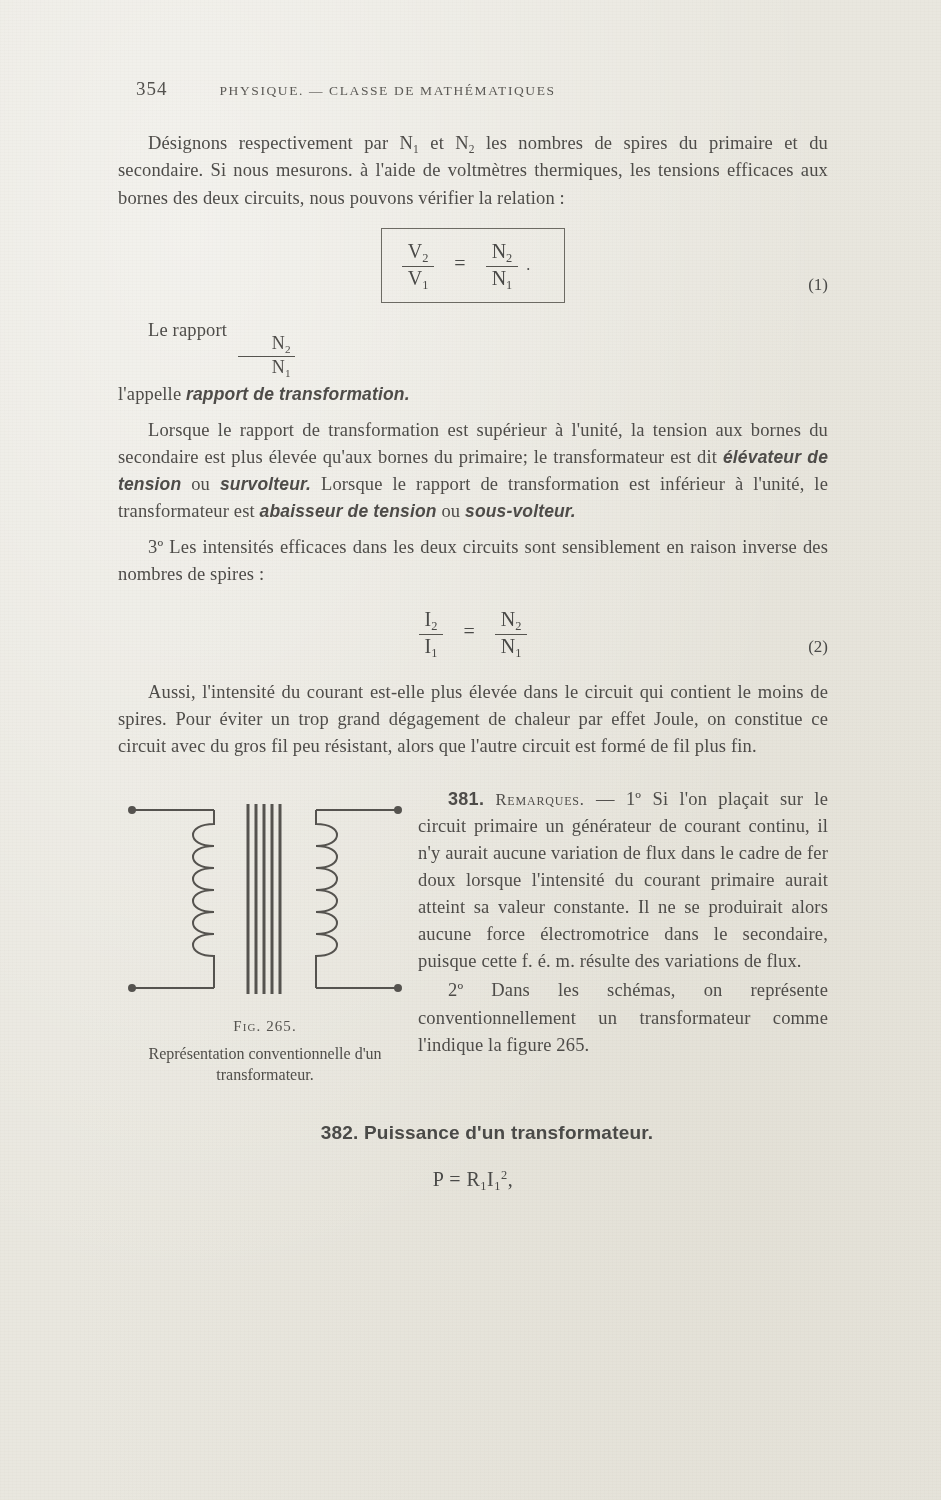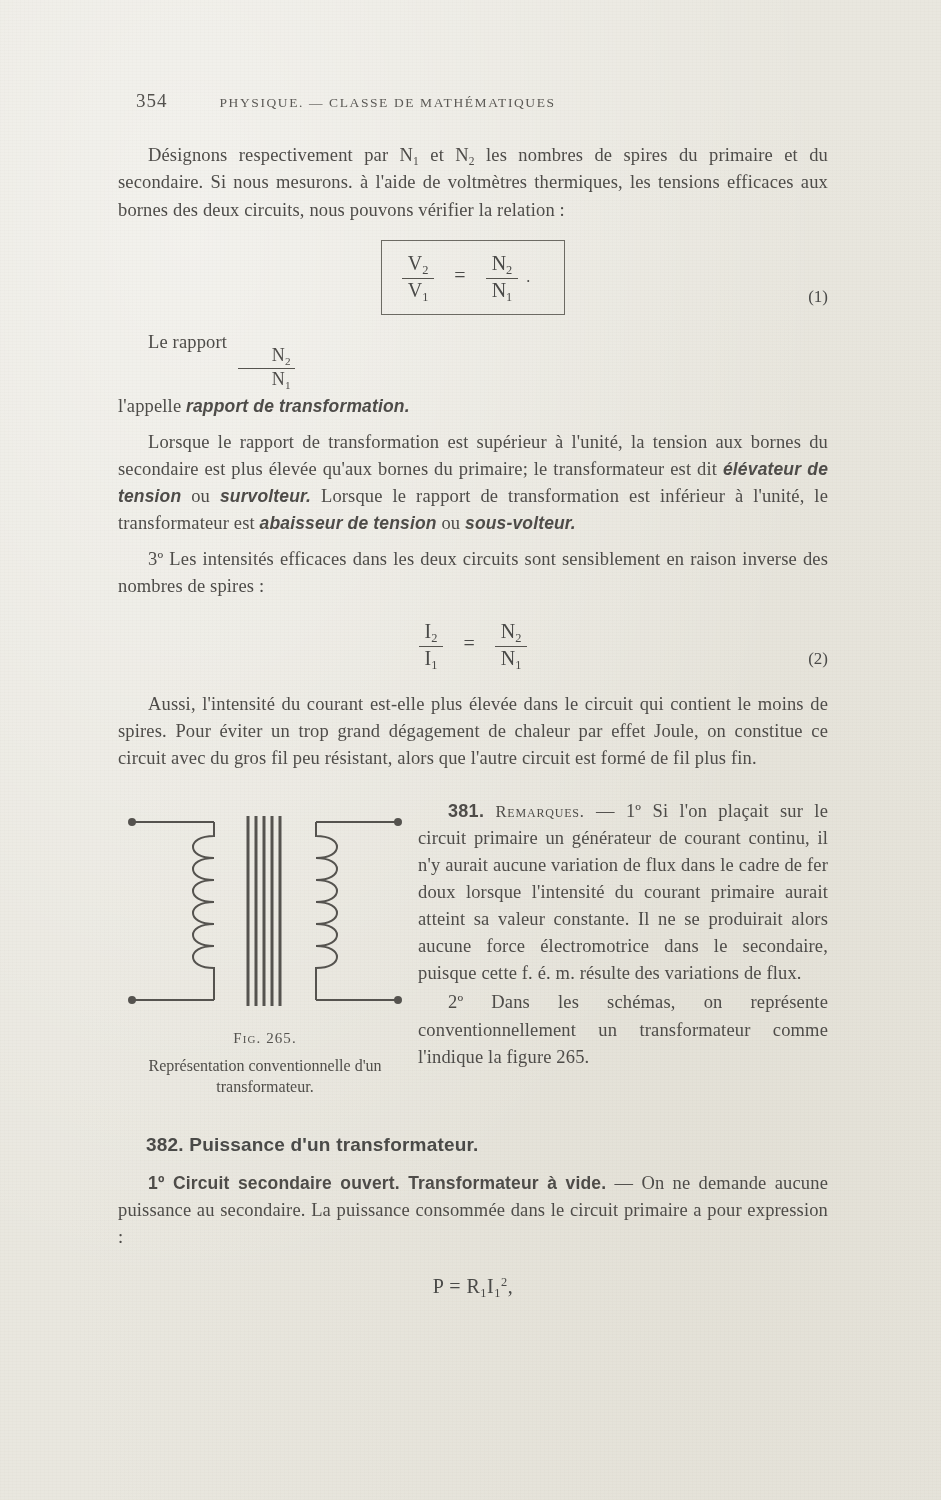--- a/index.html
+++ b/index.html
@@ -28,21 +28,21 @@
     background-image:
       repeating-linear-gradient(0deg, rgba(120,115,100,0.030) 0px, rgba(120,115,100,0.030) 1px, rgba(255,255,255,0) 1px, rgba(255,255,255,0) 3px),
       repeating-linear-gradient(90deg, rgba(120,115,100,0.025) 0px, rgba(120,115,100,0.025) 1px, rgba(255,255,255,0) 1px, rgba(255,255,255,0) 4px);
     mix-blend-mode: multiply;
     opacity: .55;
   }
 
   .content {
     position: absolute;
     left: 118px;
-    top: 90px;
+    top: 78px;
     width: 710px;
   }
 
   
   .header {
     display: flex;
     align-items: baseline;
     gap: 52px;
     margin-bottom: 30px;
   }
@@ -157,20 +157,21 @@
   }
   .wrapped p { text-align: justify; }
 
   .section-head {
     font-family: "Liberation Sans", sans-serif;
     font-weight: bold;
     font-size: 19px;
     margin: 30px 0 14px 0;
     text-indent: 28px;
     letter-spacing: .2px;
+    text-align: center;
   }
   .final-eq {
     text-align: center;
     font-size: 20px;
     margin-top: 24px;
     letter-spacing: .5px;
   }
   .clearfix::after { content:""; display:block; clear:both; }
 </style>
 </head>
@@ -301,23 +302,20 @@
         </p>
         <p class="indent">2º Dans les schémas, on représente conventionnellement un transformateur comme l'indique la figure 265.</p>
       </div>
     </div>
 
     <div class="section-head">
       <span>382.</span>
       <span>Puissance d'un transformateur.</span>
     </div>
 
-    <p class="indent">
-      <span class="bsans">1º Circuit secondaire ouvert. Transformateur à vide.</span><span> — On ne demande aucune puissance au secondaire. La puissance consommée dans le circuit primaire a pour expression :</span>
-    </p>
 
     <div class="final-eq">
       <span>P</span>
       <span>=</span>
       <span>R</span><sub>1</sub><span>I</span><sub>1</sub><sup>2</sup><span>,</span>
     </div>
 
   </div>
 </div>
 

